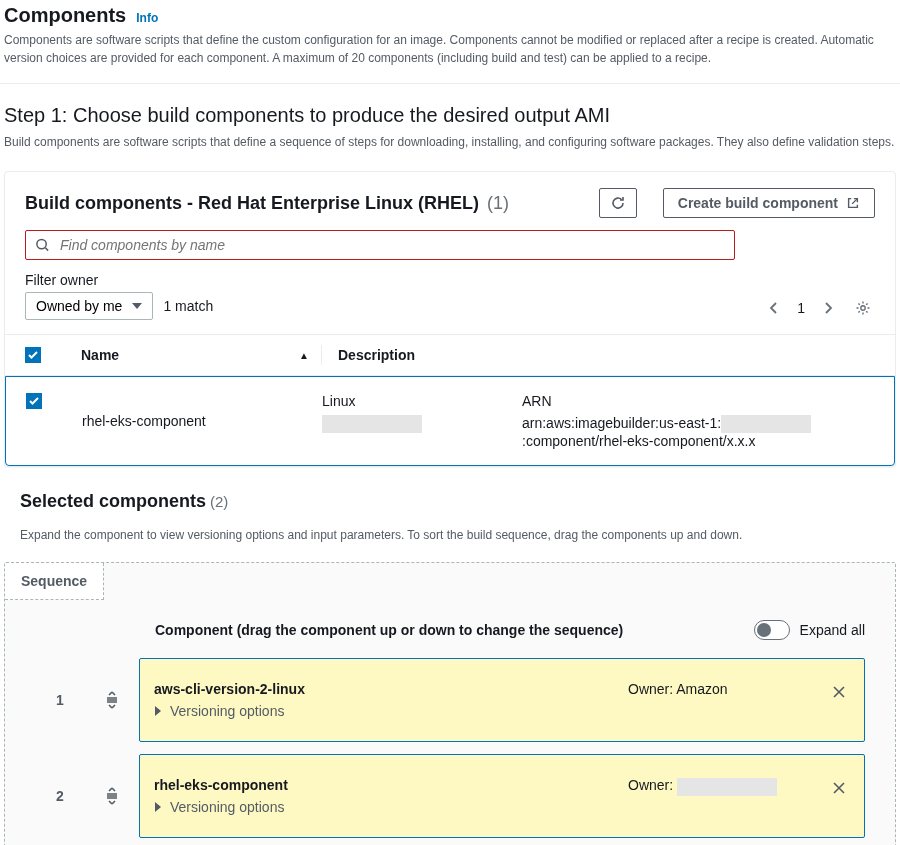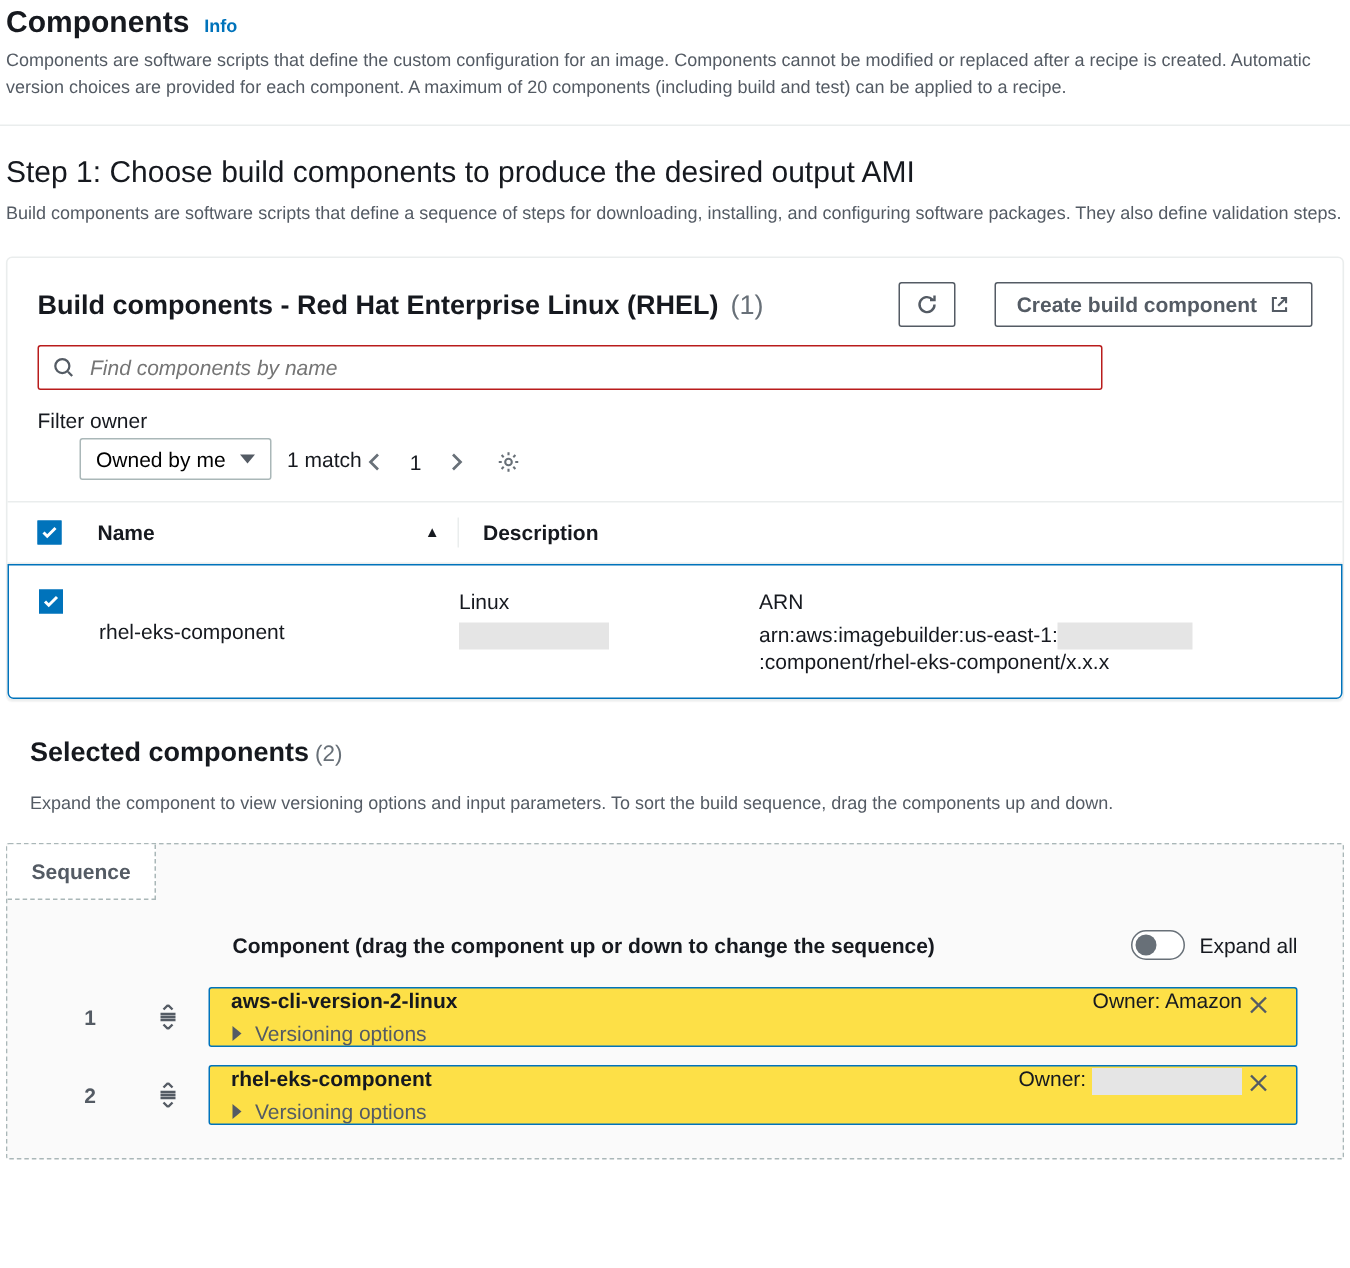--- a/index.html
+++ b/index.html
@@ -21,34 +21,34 @@
     .panel-title .count { color: #687078; font-weight: 400; }
     .panel-header-actions { display: flex; gap: 26px; }
     .btn { border: 1px solid #545b64; background: #fff; padding: 6px 14px; font-size: 14px; font-weight: 700; color: #545b64; cursor: pointer; display: flex; align-items: center; gap: 8px; border-radius: 2px; }
     .btn-icon { padding: 6px 10px; }
     
     .search-row { padding: 12px 20px 0 20px; }
     .search-wrap { position: relative; max-width: 710px; }
     .search-input { width: 100%; border: 1px solid #b91c1c; padding: 6px 10px 6px 34px; font-size: 14px; border-radius: 2px; font-style: italic; color: #687078; }
     .search-icon-pos { position: absolute; left: 10px; top: 50%; transform: translateY(-50%); color: #545b64; }
     
-    .filter-row { padding: 12px 20px 0 20px; display: flex; align-items: flex-end; }
+    .filter-row { padding: 12px 20px 0 20px; display: flex; align-items: flex-end; justify-content: space-between; }
     .filter-left { }
     .filter-label { font-size: 14px; color: #16191f; margin-bottom: 4px; }
-    .filter-controls { display: flex; align-items: center; gap: 10px; margin-left: 28px; }
+    .filter-controls { display: flex; align-items: center; gap: 10px; }
     .select-btn { border: 1px solid #aab7b8; background: #fff; padding: 5px 10px; font-size: 14px; display: flex; align-items: center; gap: 10px; cursor: pointer; border-radius: 2px; }
     .match-text { font-size: 14px; color: #16191f; }
     .pagination { display: flex; align-items: center; gap: 14px; }
     .page-btn { background: none; border: none; cursor: pointer; color: #687078; padding: 4px; }
     .page-num { font-size: 14px; }
     
     .table { margin-top: 14px; }
     .th-row { display: flex; align-items: center; padding: 10px 20px; border-bottom: 1px solid #eaeded; border-top: 1px solid #eaeded; font-weight: 700; font-size: 14px; }
     .col-check { width: 40px; }
-    .col-name { width: 240px; display: flex; align-items: center; gap: 8px; }
+    .col-name { width: 240px; display: flex; align-items: center; gap: 8px; margin-left: 16px; }
     .col-divider { width: 1px; height: 20px; background: #eaeded; margin-right: 16px; }
     .col-desc { flex: 1; }
     .sort-caret { font-size: 10px; margin-left: auto; margin-right: 12px; }
     
     .td-row { display: flex; padding: 16px 20px; border: 1px solid #0073bb; border-radius: 0 0 4px 4px; margin: 0 0px; align-items: flex-start; }
     .checkbox { width: 16px; height: 16px; background: #0073bb; border: 1px solid #0073bb; display: inline-flex; align-items: center; justify-content: center; color: #fff; font-size: 11px; cursor: pointer; }
     .checkbox svg { width: 12px; height: 12px; }
     .detail-grid { flex: 1; display: grid; grid-template-columns: 180px 1fr; gap: 6px 20px; font-size: 14px; }
     .redacted { background: #e5e5e5; display: inline-block; height: 18px; vertical-align: middle; }
     
@@ -60,24 +60,24 @@
     .sequence-panel { border: 1px dashed #aab7b8; margin: 10px 4px 4px 4px; background: #fafafa; border-radius: 2px; padding-bottom: 16px; }
     .sequence-tab { display: inline-block; background: #fff; border-right: 1px dashed #aab7b8; border-bottom: 1px dashed #aab7b8; padding: 10px 16px; font-weight: 700; font-size: 14px; color: #545b64; }
     .sequence-header-row { display: flex; align-items: center; justify-content: space-between; padding: 20px 30px 12px 150px; font-size: 14px; font-weight: 700; }
     .expand-toggle { display: flex; align-items: center; gap: 10px; font-weight: 400; }
     .toggle { width: 36px; height: 20px; background: #fff; border: 1px solid #687078; border-radius: 10px; position: relative; cursor: pointer; }
     .toggle::after { content: ""; position: absolute; left: 2px; top: 2px; width: 14px; height: 14px; background: #687078; border-radius: 50%; }
     
     .seq-item-row { display: flex; align-items: center; padding: 6px 30px; gap: 14px; }
     .seq-num { width: 50px; text-align: center; font-weight: 700; color: #545b64; }
     .drag-handle { cursor: grab; color: #545b64; padding: 0 6px; }
-    .seq-card { flex: 1; border: 1px solid #0073bb; background: #fde047; border-radius: 2px; padding: 0 14px; display: flex; align-items: flex-start; }
+    .seq-card { flex: 1; border: 1px solid #0073bb; background: #fef9c3; border-radius: 2px; padding: 22px 14px; display: flex; align-items: flex-start; }
     .seq-card-main { flex: 1; }
     .seq-card-title { font-weight: 700; color: #16191f; font-size: 14px; margin-bottom: 6px; }
-    .seq-owner { font-size: 14px; color: #16191f; min-width: 200px; text-align: right; }
+    .seq-owner { font-size: 14px; color: #16191f; min-width: 200px; }
     .seq-versioning { display: flex; align-items: center; gap: 8px; color: #545b64; font-size: 14px; cursor: pointer; }
     .close-x { cursor: pointer; color: #545b64; padding: 4px; font-size: 18px; }
     
     svg { display: block; }
   </style>
 </head>
 <body>
 
 <div class="header-section">
   <div class="header-title-row">

